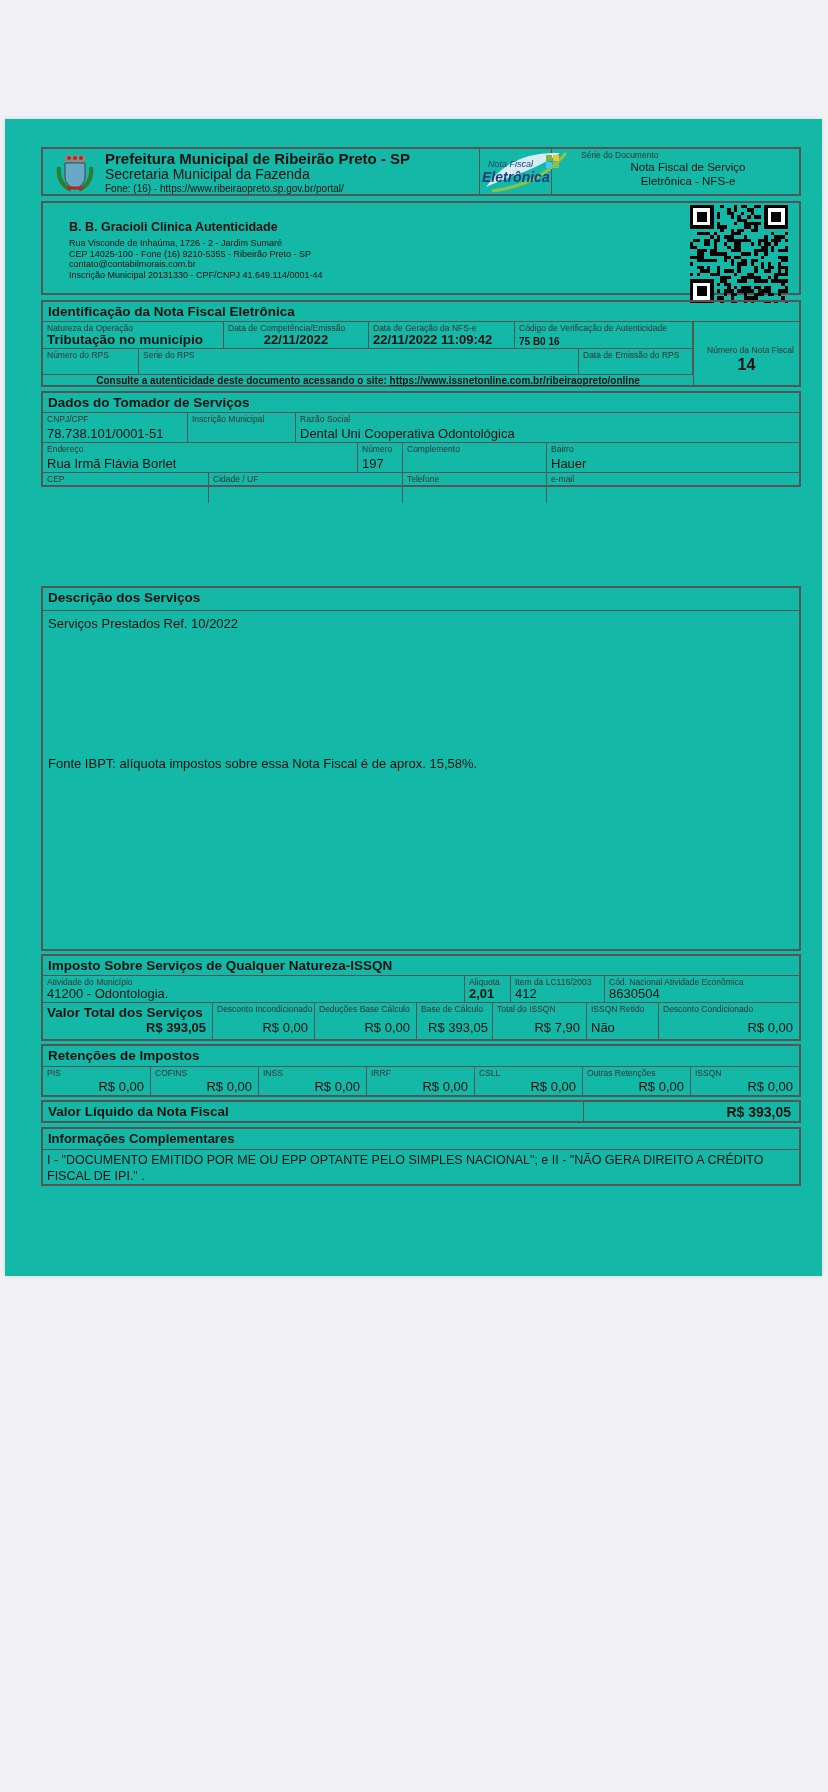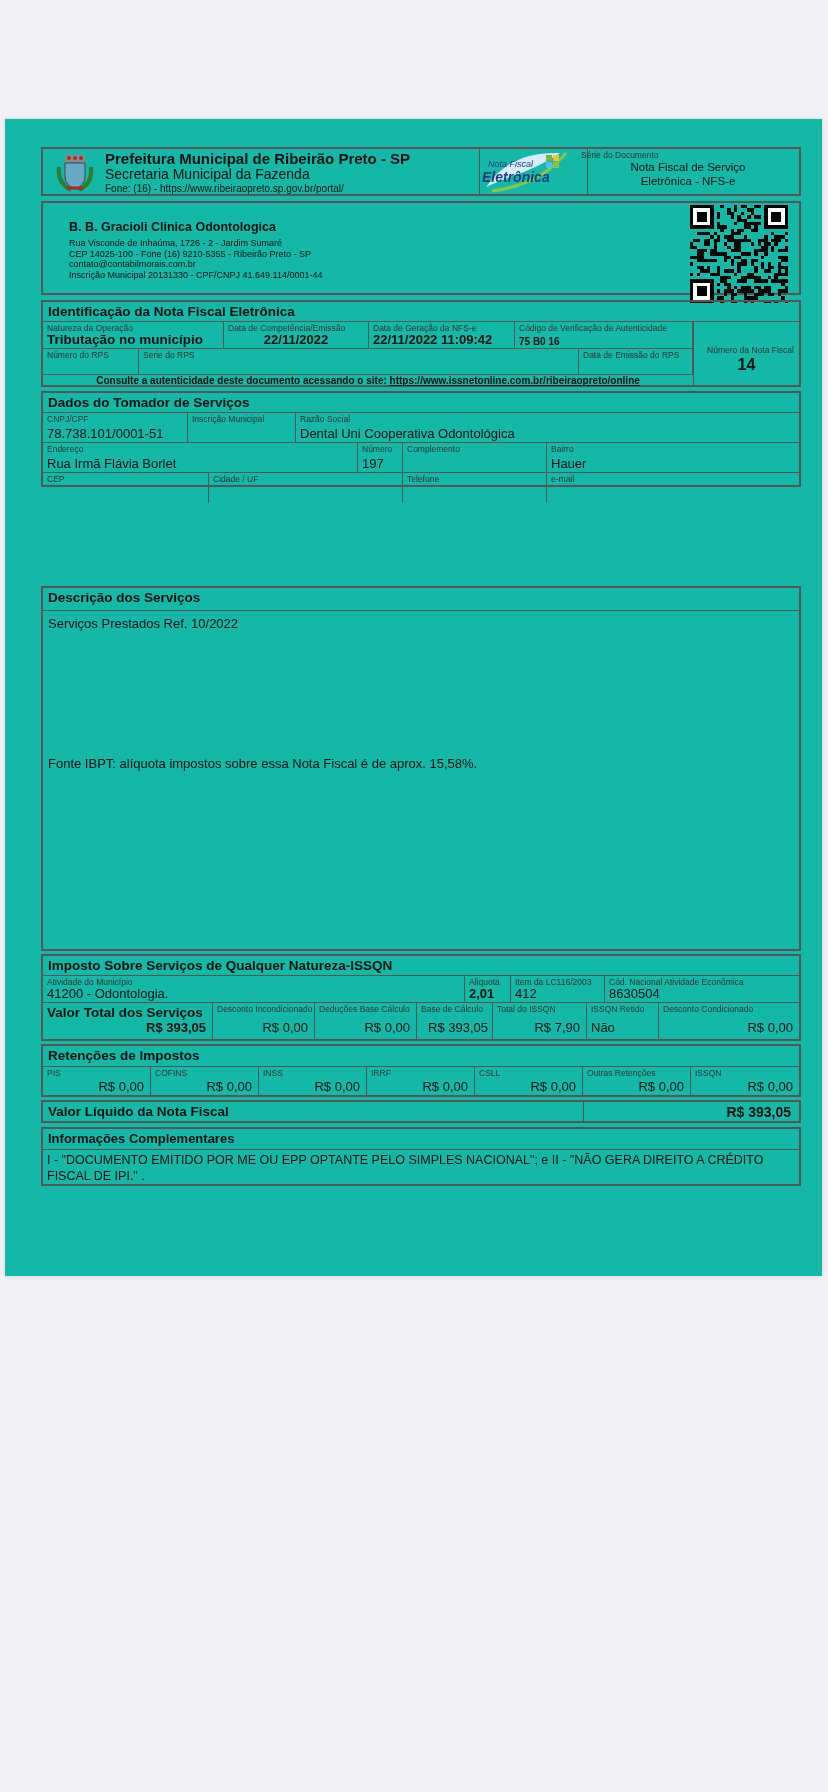--- a/index.html
+++ b/index.html
@@ -31,42 +31,42 @@
         <path d="M10 10 H30 V24 Q30 32 20 36 Q10 32 10 24 Z" fill="#6aa8c8" stroke="#444" stroke-width="1"></path>
         <path d="M4 14 Q2 30 16 37" stroke="#2e7d32" stroke-width="4" fill="none"></path>
         <path d="M36 14 Q38 30 24 37" stroke="#2e7d32" stroke-width="4" fill="none"></path>
         <path d="M12 35 L28 35" stroke="#b22" stroke-width="3"></path>
       </svg>
     </div>
     <div class="abs" style="left:62px; top:1px; font-size:15px; font-weight:bold; white-space:nowrap;">Prefeitura Municipal de Ribeirão Preto - SP</div>
     <div class="abs" style="left:62px; top:17px; font-size:14px; white-space:nowrap;">Secretaria Municipal da Fazenda</div>
     <div class="abs" style="left:62px; top:34px; font-size:10px; white-space:nowrap;">Fone: (16) - https://www.ribeiraopreto.sp.gov.br/portal/</div>
 
-    <div class="abs" style="left:436px; top:-2px; width:109px; height:49px; border-left:1px solid #555; border-right:1px solid #555;">
+    <div class="abs" style="left:436px; top:-2px; width:73px; height:49px; border-left:1px solid #555; border-right:1px solid #555;">
       <svg width="95" height="49" viewBox="0 0 95 49">
         <path d="M6 40 Q30 4 80 6 Q60 20 30 30 Q15 36 6 40 Z" fill="#d7ecf7"></path>
         <path d="M12 44 Q60 38 86 6" stroke="#8bc34a" stroke-width="3" fill="none"></path>
         <rect x="66" y="8" width="6" height="6" fill="#7cb342"></rect>
           <rect x="73" y="8" width="6" height="6" fill="#fbc02d"></rect>
         <rect x="66" y="15" width="6" height="6" fill="#4fc3f7"></rect>
           <rect x="73" y="15" width="6" height="6" fill="#8bc34a"></rect>
       </svg>
       <div class="abs" style="left:8px; top:12px; font-size:9px; font-style:italic; color:#1a3d7c;">Nota Fiscal</div>
       <div class="abs" style="left:2px; top:22px; font-size:14px; font-style:italic; font-weight:bold; color:#1a3d7c;">Eletrônica</div>
     </div>
 
     <div class="abs" style="left:538px; top:1px; font-size:8.5px; color:#333;">Série do Documento</div>
     <div class="abs" style="left:532px; top:11px; width:226px; text-align:center; font-size:11.5px; line-height:14px;">
       <div>Nota Fiscal de Serviço</div>
       <div>Eletrônica - NFS-e</div>
     </div>
   </div>
 
   <div class="box" style="left:36px; top:82px; width:760px; height:94px;">
-    <div class="abs" style="left:26px; top:17px; font-size:12.5px; font-weight:bold; white-space:nowrap;">B. B. Gracioli Clinica Odontologica</div>
+    <div class="abs" style="left:26px; top:17px; font-size:12.5px; font-weight:bold; white-space:nowrap;">B. B. Gracioli Clinica Autenticidade</div>
     <div class="abs" style="left:26px; top:35px; font-size:9px; line-height:10.5px; white-space:nowrap;">
       <div>Rua Visconde de Inhaúma, 1726 - 2 - Jardim Sumaré</div>
       <div>CEP 14025-100 - Fone (16) 9210-5355 - Ribeirão Preto - SP</div>
       <div>contato@contabilmorais.com.br</div>
       <div>Inscrição Municipal 20131330 - CPF/CNPJ 41.649.114/0001-44</div>
     </div>
     <div class="abs" style="left:647px; top:2px; width:98px; height:98px;">
       <svg id="qr" width="98" height="98" viewBox="0 0 29 29" shape-rendering="crispEdges">
           <rect x="9" y="0" width="1" height="1" fill="#000"></rect>
           <rect x="13" y="0" width="1" height="1" fill="#000"></rect>

